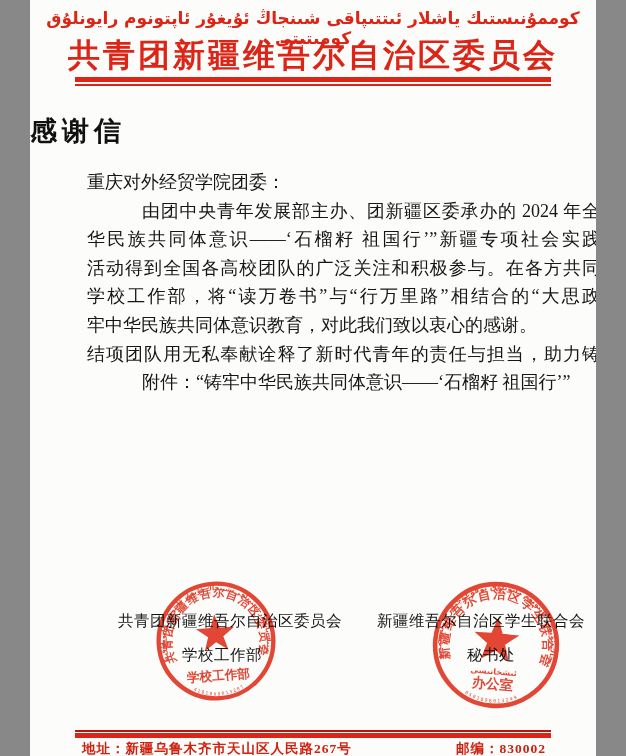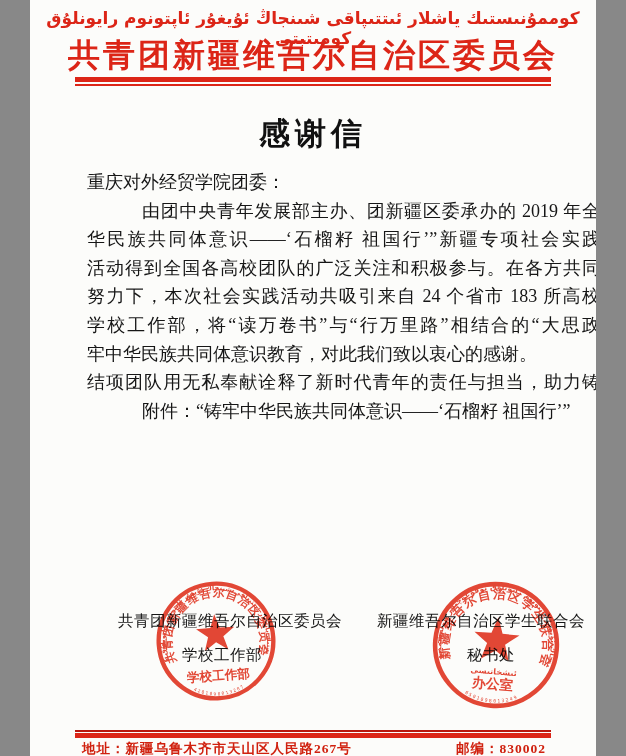--- a/index.html
+++ b/index.html
@@ -18,22 +18,22 @@
   .org-title{
     position:absolute;top:34px;left:0;width:100%;text-align:center;
     font-size:32px;font-weight:bold;color:#dc2517;letter-spacing:3px;
     font-family:"Liberation Serif","DejaVu Serif",serif;
   }
   .head-rule{position:absolute;top:77px;left:45px;right:45px;}
   .head-rule .thick{height:5px;background:#dc2517;}
   .head-rule .thin{height:2px;background:#dc2517;margin-top:2px;}
   
   .letter-title{
-    position:absolute;top:113px;left:0;width:100%;text-align:center;
-    font-size:31px;font-weight:bold;letter-spacing:5px;color:#111;
+    position:absolute;top:113px;left:0;width:100%;
+    font-size:27px;font-weight:bold;letter-spacing:5px;color:#111;
   }
   
   .letter-body{
     position:absolute;top:168px;left:57px;width:513px;
     font-size:18px;line-height:28.6px;color:#161616;
   }
   .ln{min-height:28.6px;}
   .ln.fill{text-align:justify;text-align-last:justify;}
   .ln.indent{padding-left:55px;}
   .ln.indent2{padding-left:110px;}
@@ -68,24 +68,23 @@
   <div class="org-title">共青团新疆维吾尔自治区委员会</div>
   <div class="head-rule">
     <div class="thick"></div>
     <div class="thin"></div>
   </div>
 
   <div class="letter-title">感谢信</div>
 
   <div class="letter-body">
     <div class="ln">重庆对外经贸学院团委：</div>
-    <div class="ln indent fill">由团中央青年发展部主办、团新疆区委承办的 2019 年全</div>
+    <div class="ln indent fill">由团中央青年发展部主办、团新疆区委承办的 2024 年全</div>
     <div class="ln fill">华民族共同体意识——‘石榴籽 祖国行’”新疆专项社会实践</div>
     <div class="ln fill">活动得到全国各高校团队的广泛关注和积极参与。在各方共同</div>
-    <div class="ln fill">努力下，本次社会实践活动共吸引来自 24 个省市 183 所高校</div>
     <div class="ln fill">学校工作部，将“读万卷书”与“行万里路”相结合的“大思政</div>
     <div class="ln">牢中华民族共同体意识教育，对此我们致以衷心的感谢。</div>
     <div class="ln fill">结项团队用无私奉献诠释了新时代青年的责任与担当，助力铸</div>
     <div class="ln indent">附件：“铸牢中华民族共同体意识——‘石榴籽 祖国行’”</div>
   </div>
 
   <div class="sig sig-left-org">共青团新疆维吾尔自治区委员会</div>
   <div class="sig sig-left-dept">学校工作部</div>
   <div class="sig sig-right-org">新疆维吾尔自治区学生联合会</div>
   <div class="sig sig-right-dept">秘书处</div>

